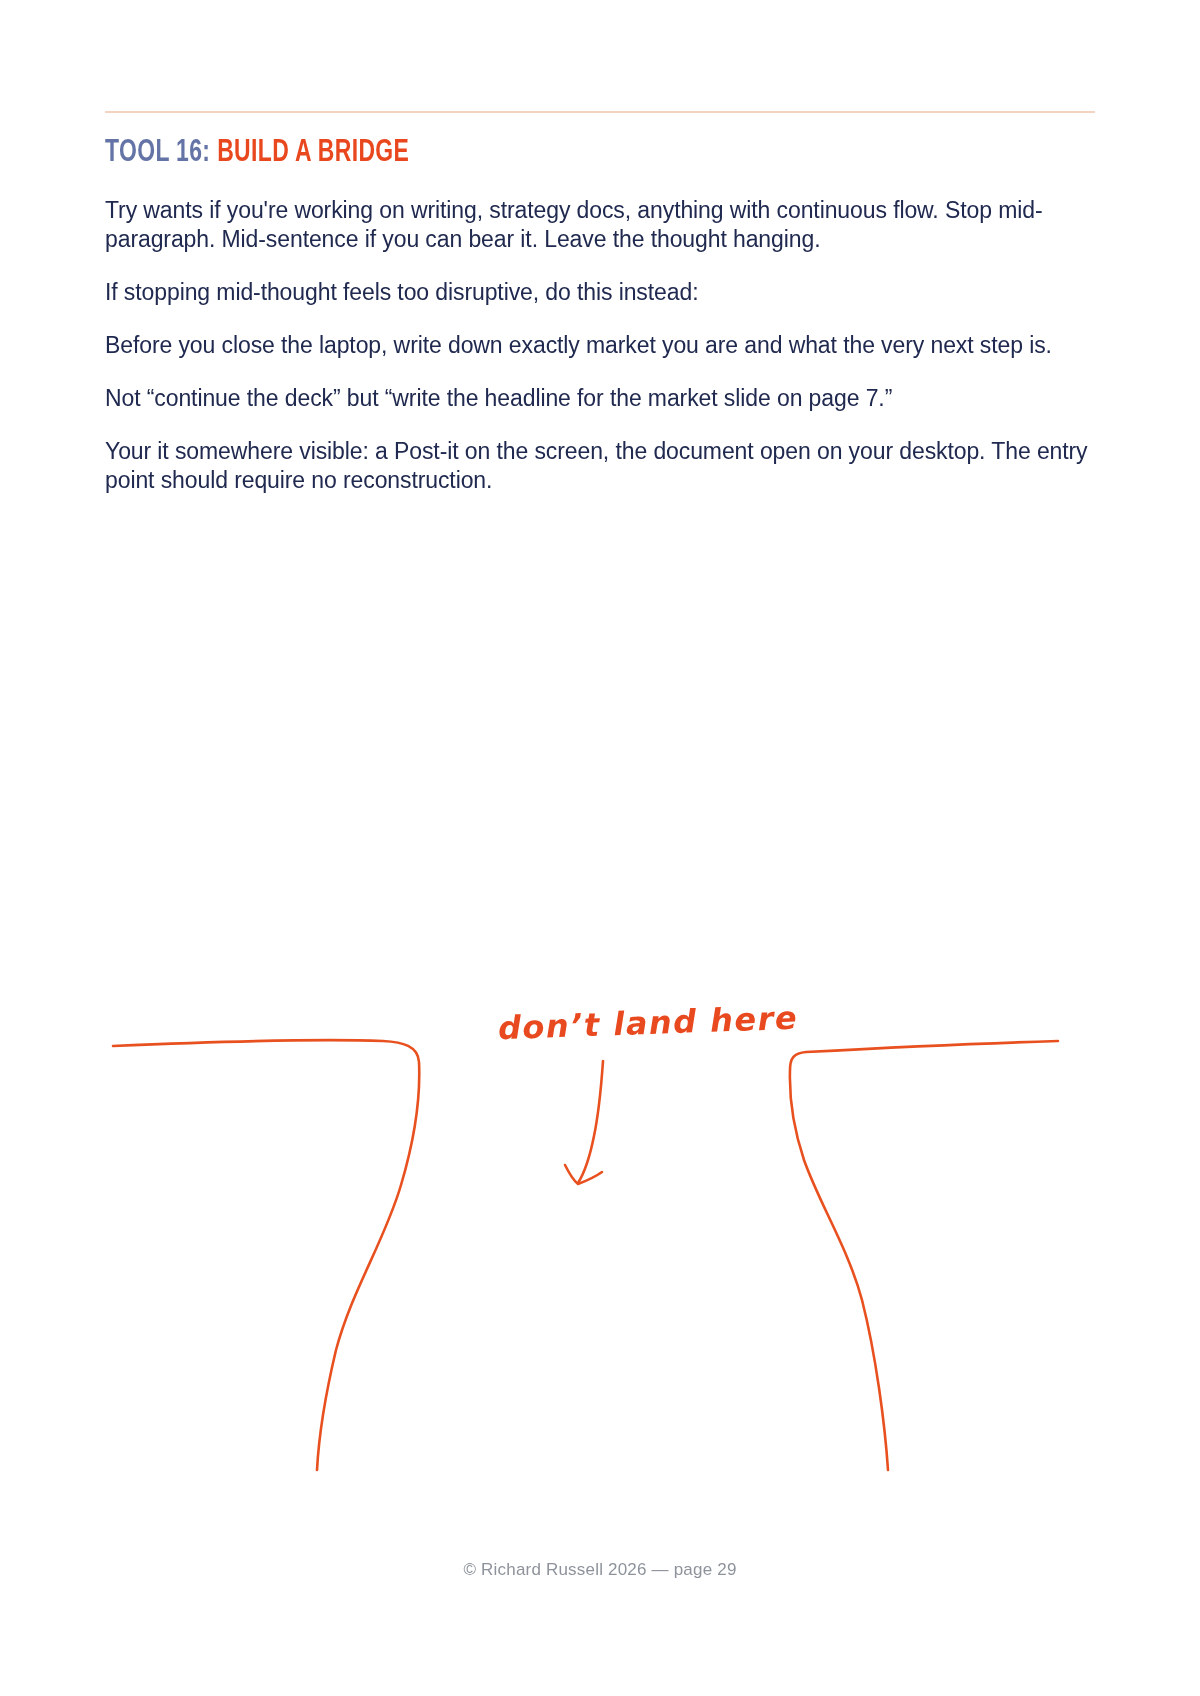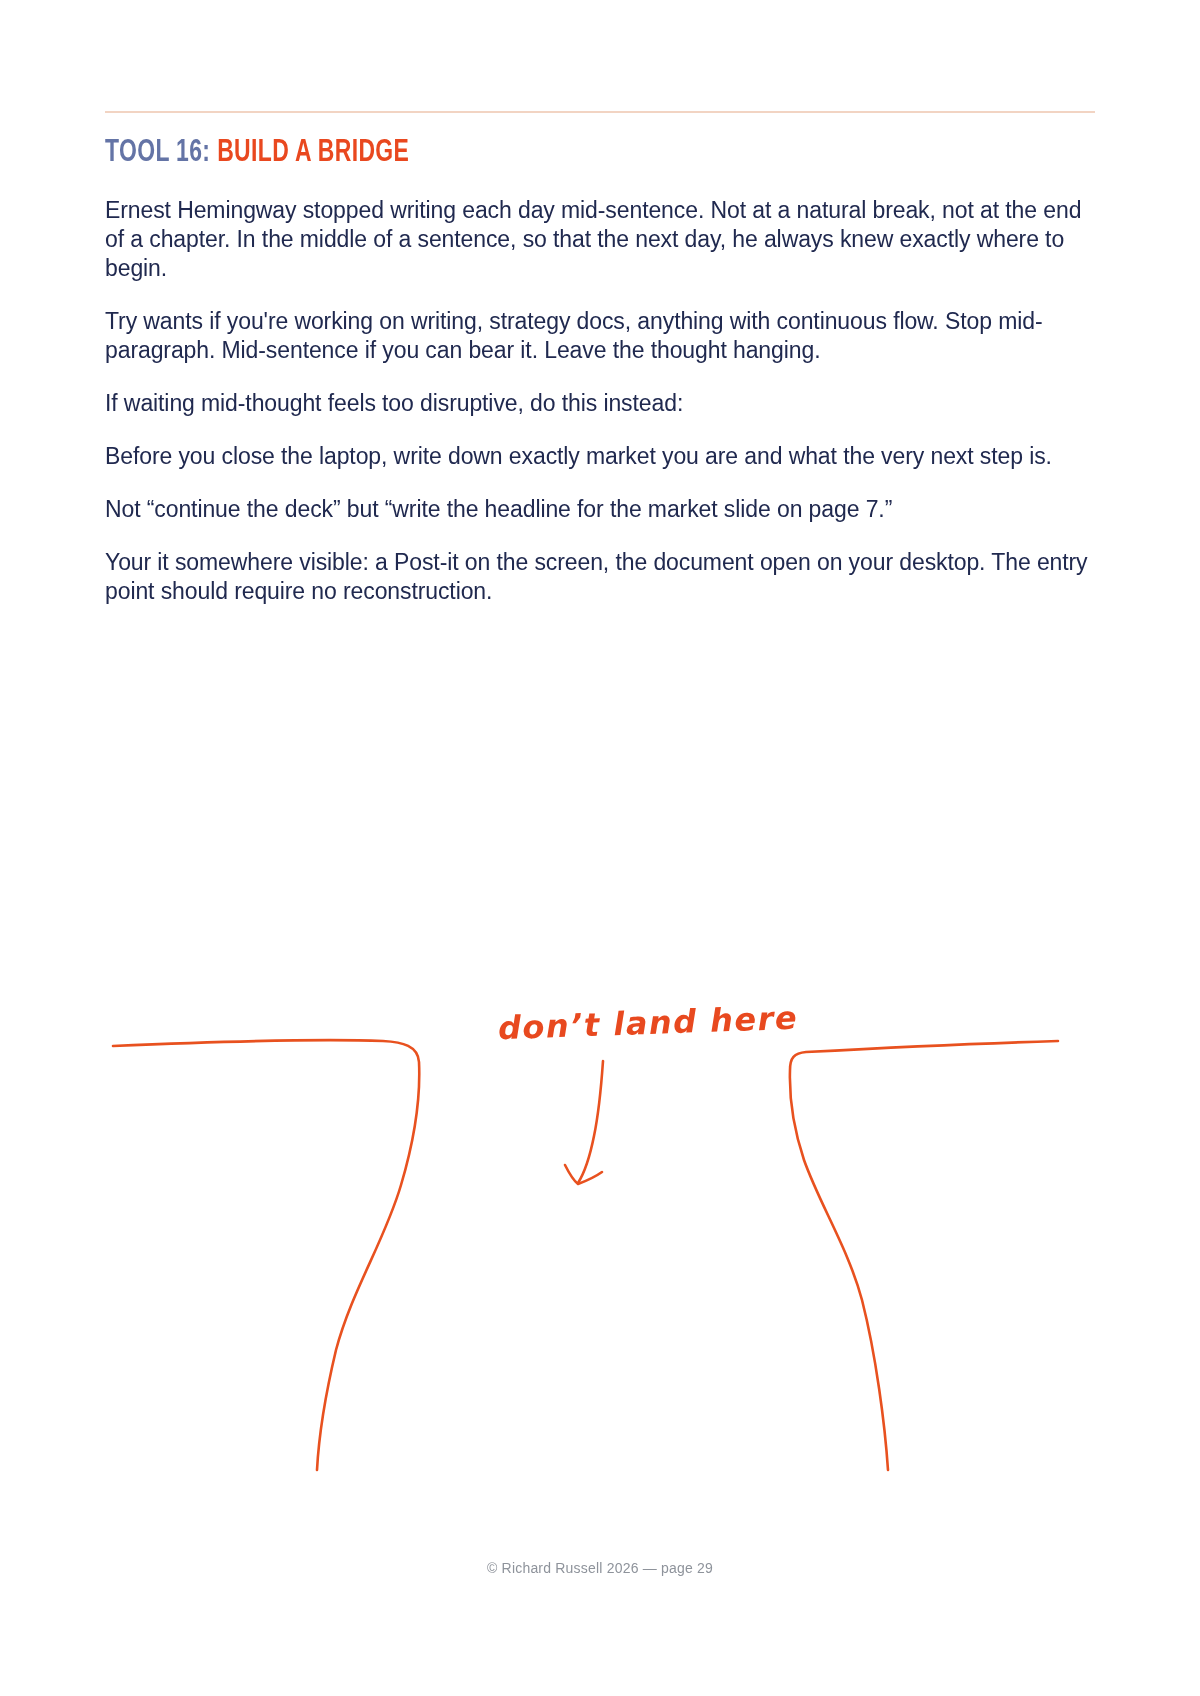--- a/index.html
+++ b/index.html
@@ -69,39 +69,38 @@
     transform: rotate(-2deg);
     white-space: nowrap;
   }
   .footer {
     position: absolute;
     left: 0;
     top: 1560px;
     width: 1200px;
     text-align: center;
     color: #8e939b;
-    font-size: 14px;
+    font-size: 17px;
     letter-spacing: 0.2px;
   }
 </style>
 </head>
 <body>
 
 <div class="page">
 
   <div class="top-rule"></div>
 
   <h1 class="title">
     <span class="title-inner"><span class="title-prefix">TOOL 16:</span><span> </span><span class="title-main">BUILD A BRIDGE</span></span>
   </h1>
 
   <div class="body-copy">
-    <p>Ernest Hemingway stopped writing each day mid-sentence. Not at a natural break, not at the end of a chapter. In the middle of a sentence, so that the next day, he always knew exactly where to begin.</p>
     <p>Try wants if you're working on writing, strategy docs, anything with continuous flow. Stop mid-paragraph. Mid-sentence if you can bear it. Leave the thought hanging.</p>
-    <p>If waiting mid-thought feels too disruptive, do this instead:</p>
+    <p>If stopping mid-thought feels too disruptive, do this instead:</p>
     <p>Before you close the laptop, write down exactly market you are and what the very next step is.</p>
     <p>Not “continue the deck” but “write the headline for the market slide on page 7.”</p>
     <p>Your it somewhere visible: a Post-it on the screen, the document open on your desktop. The entry point should require no reconstruction.</p>
   </div>
 
   <div class="sketch">
     <svg width="1200" height="520" viewBox="0 0 1200 520" fill="none" stroke="#e8511f" stroke-width="2.6" stroke-linecap="round" stroke-linejoin="round">
       <path d="M 113 46 C 230 41, 330 39, 383 41 C 403 42, 418 46, 419 62 C 421 105, 412 148, 401 185 C 385 240, 352 290, 336 350 C 326 392, 319 432, 317 470"></path>
       <path d="M 1058 41 C 960 44, 862 49, 806 52 C 794 53, 790 58, 790 70 C 789 100, 794 130, 804 160 C 820 205, 848 248, 862 300 C 876 355, 885 425, 888 470"></path>
       <path d="M 603 61 C 601 90, 599 112, 594 136 C 590 156, 585 172, 578 183"></path>

